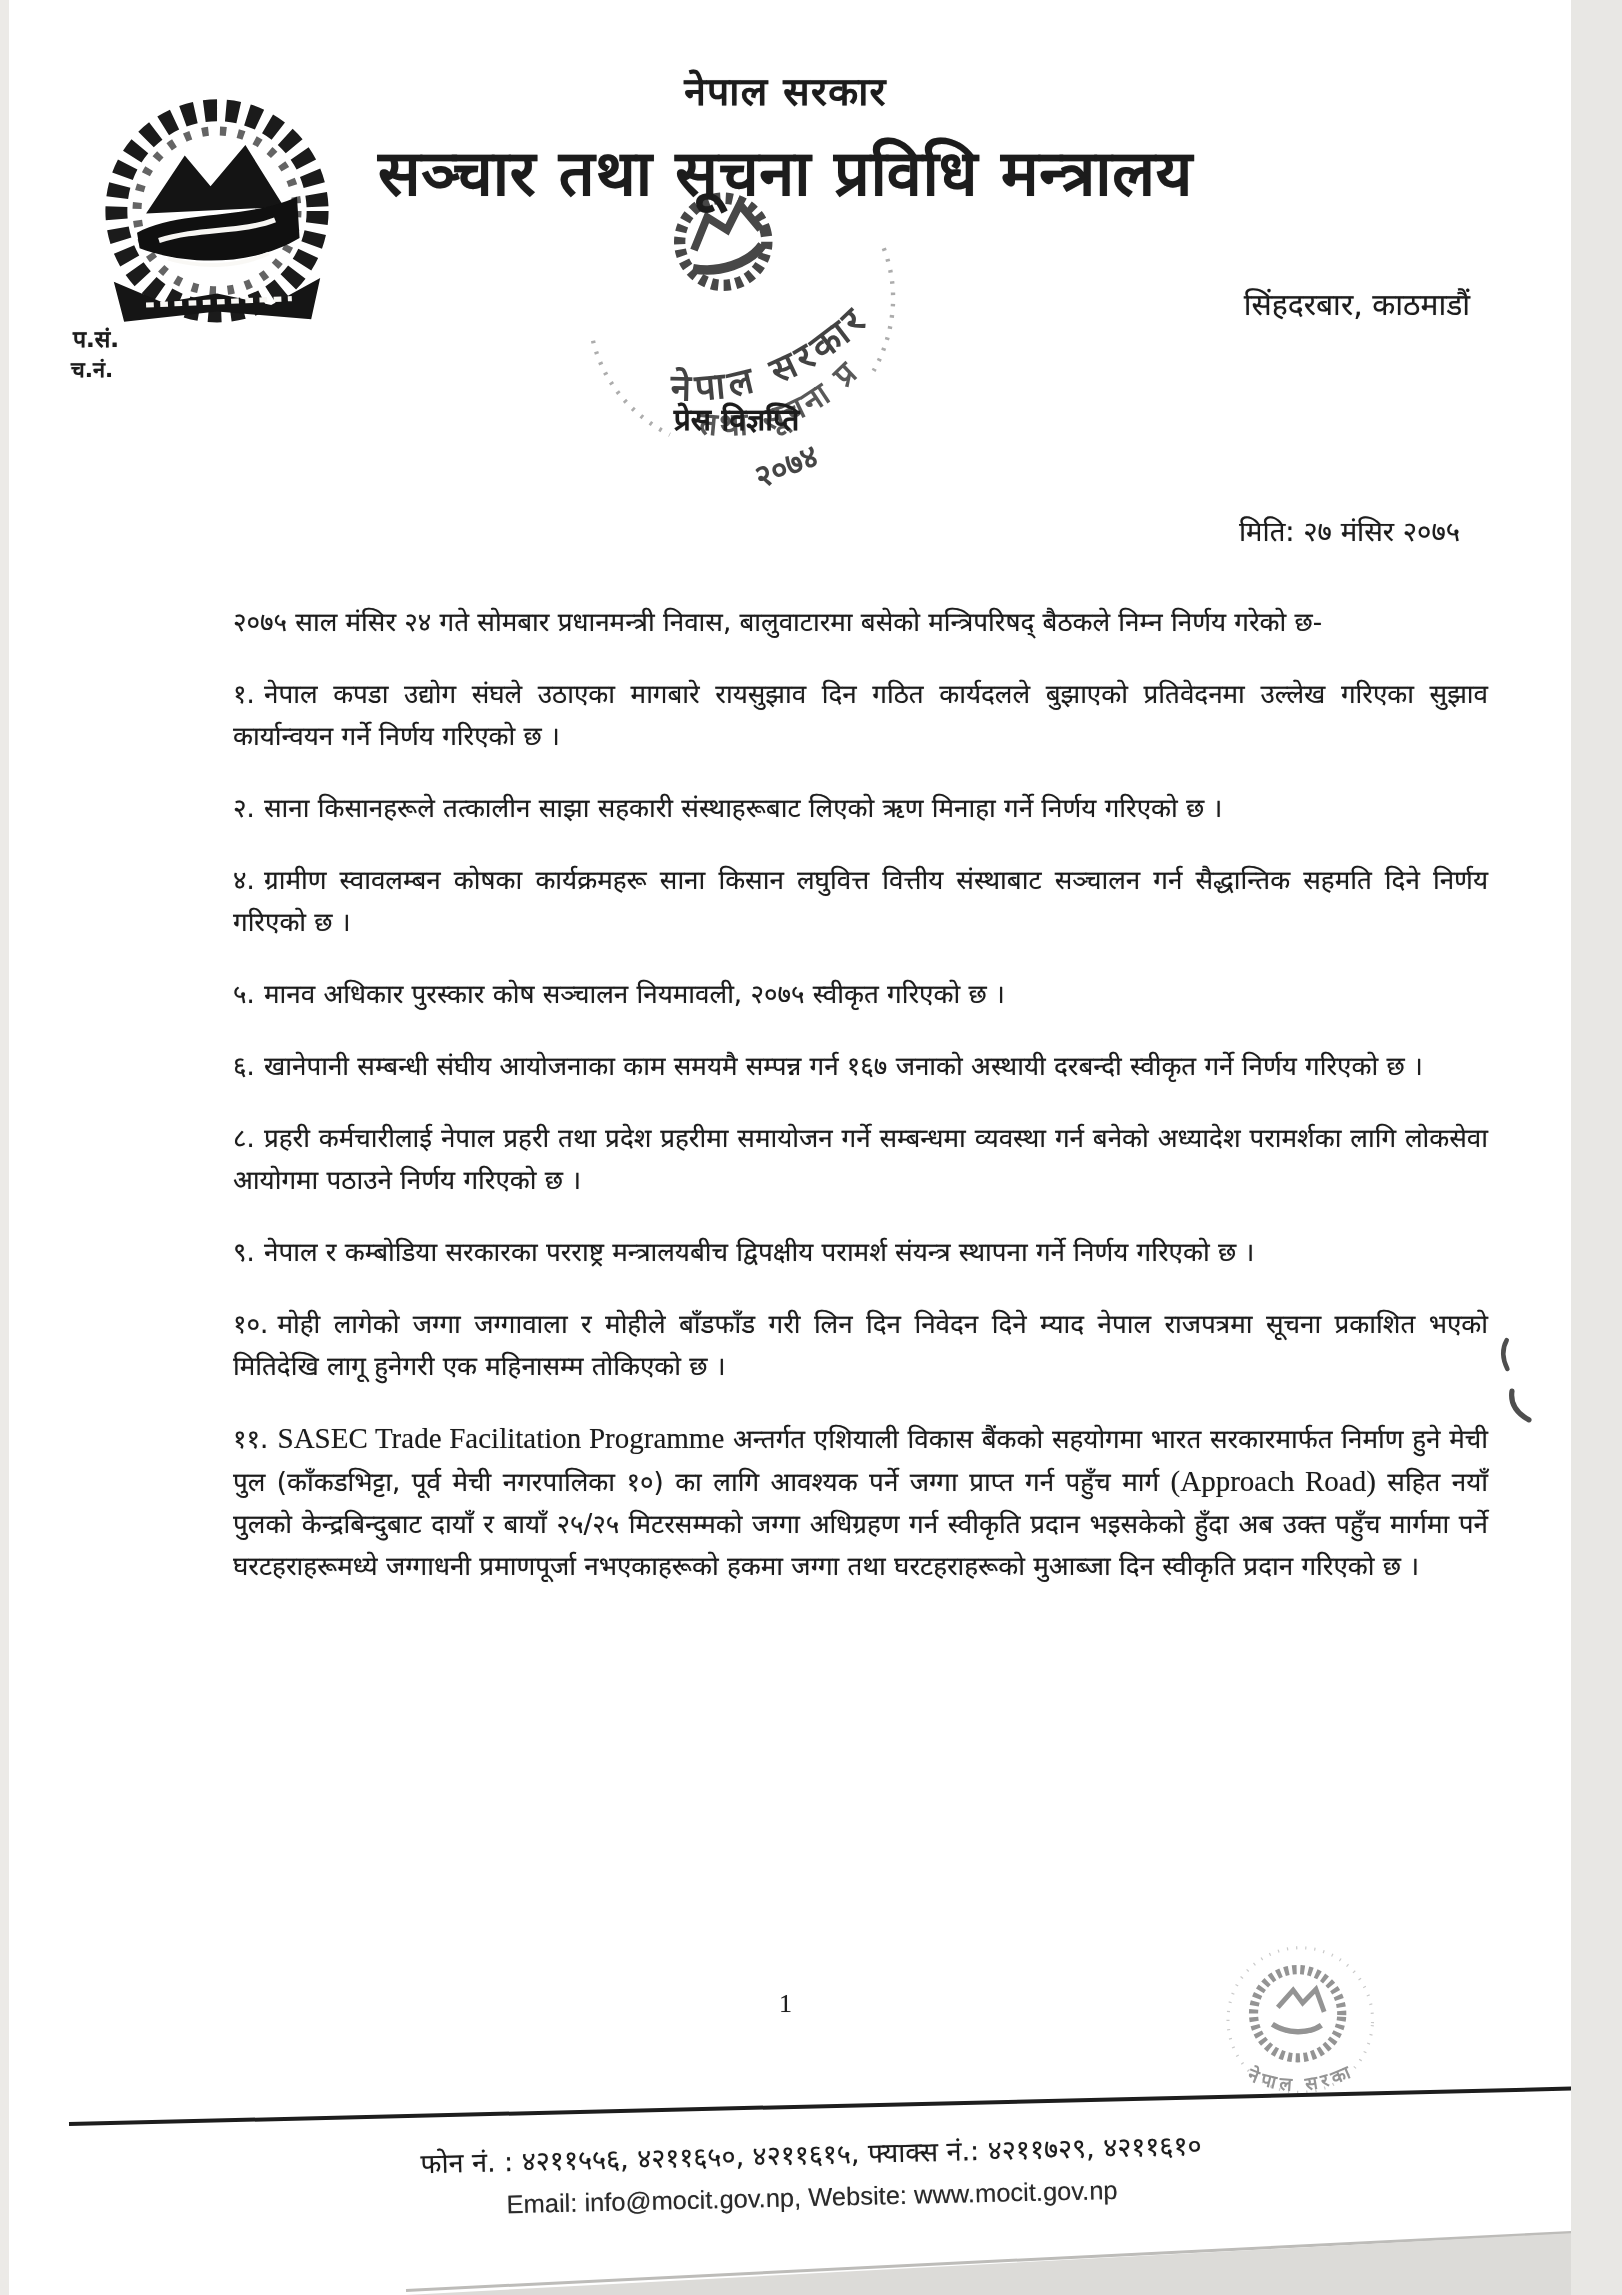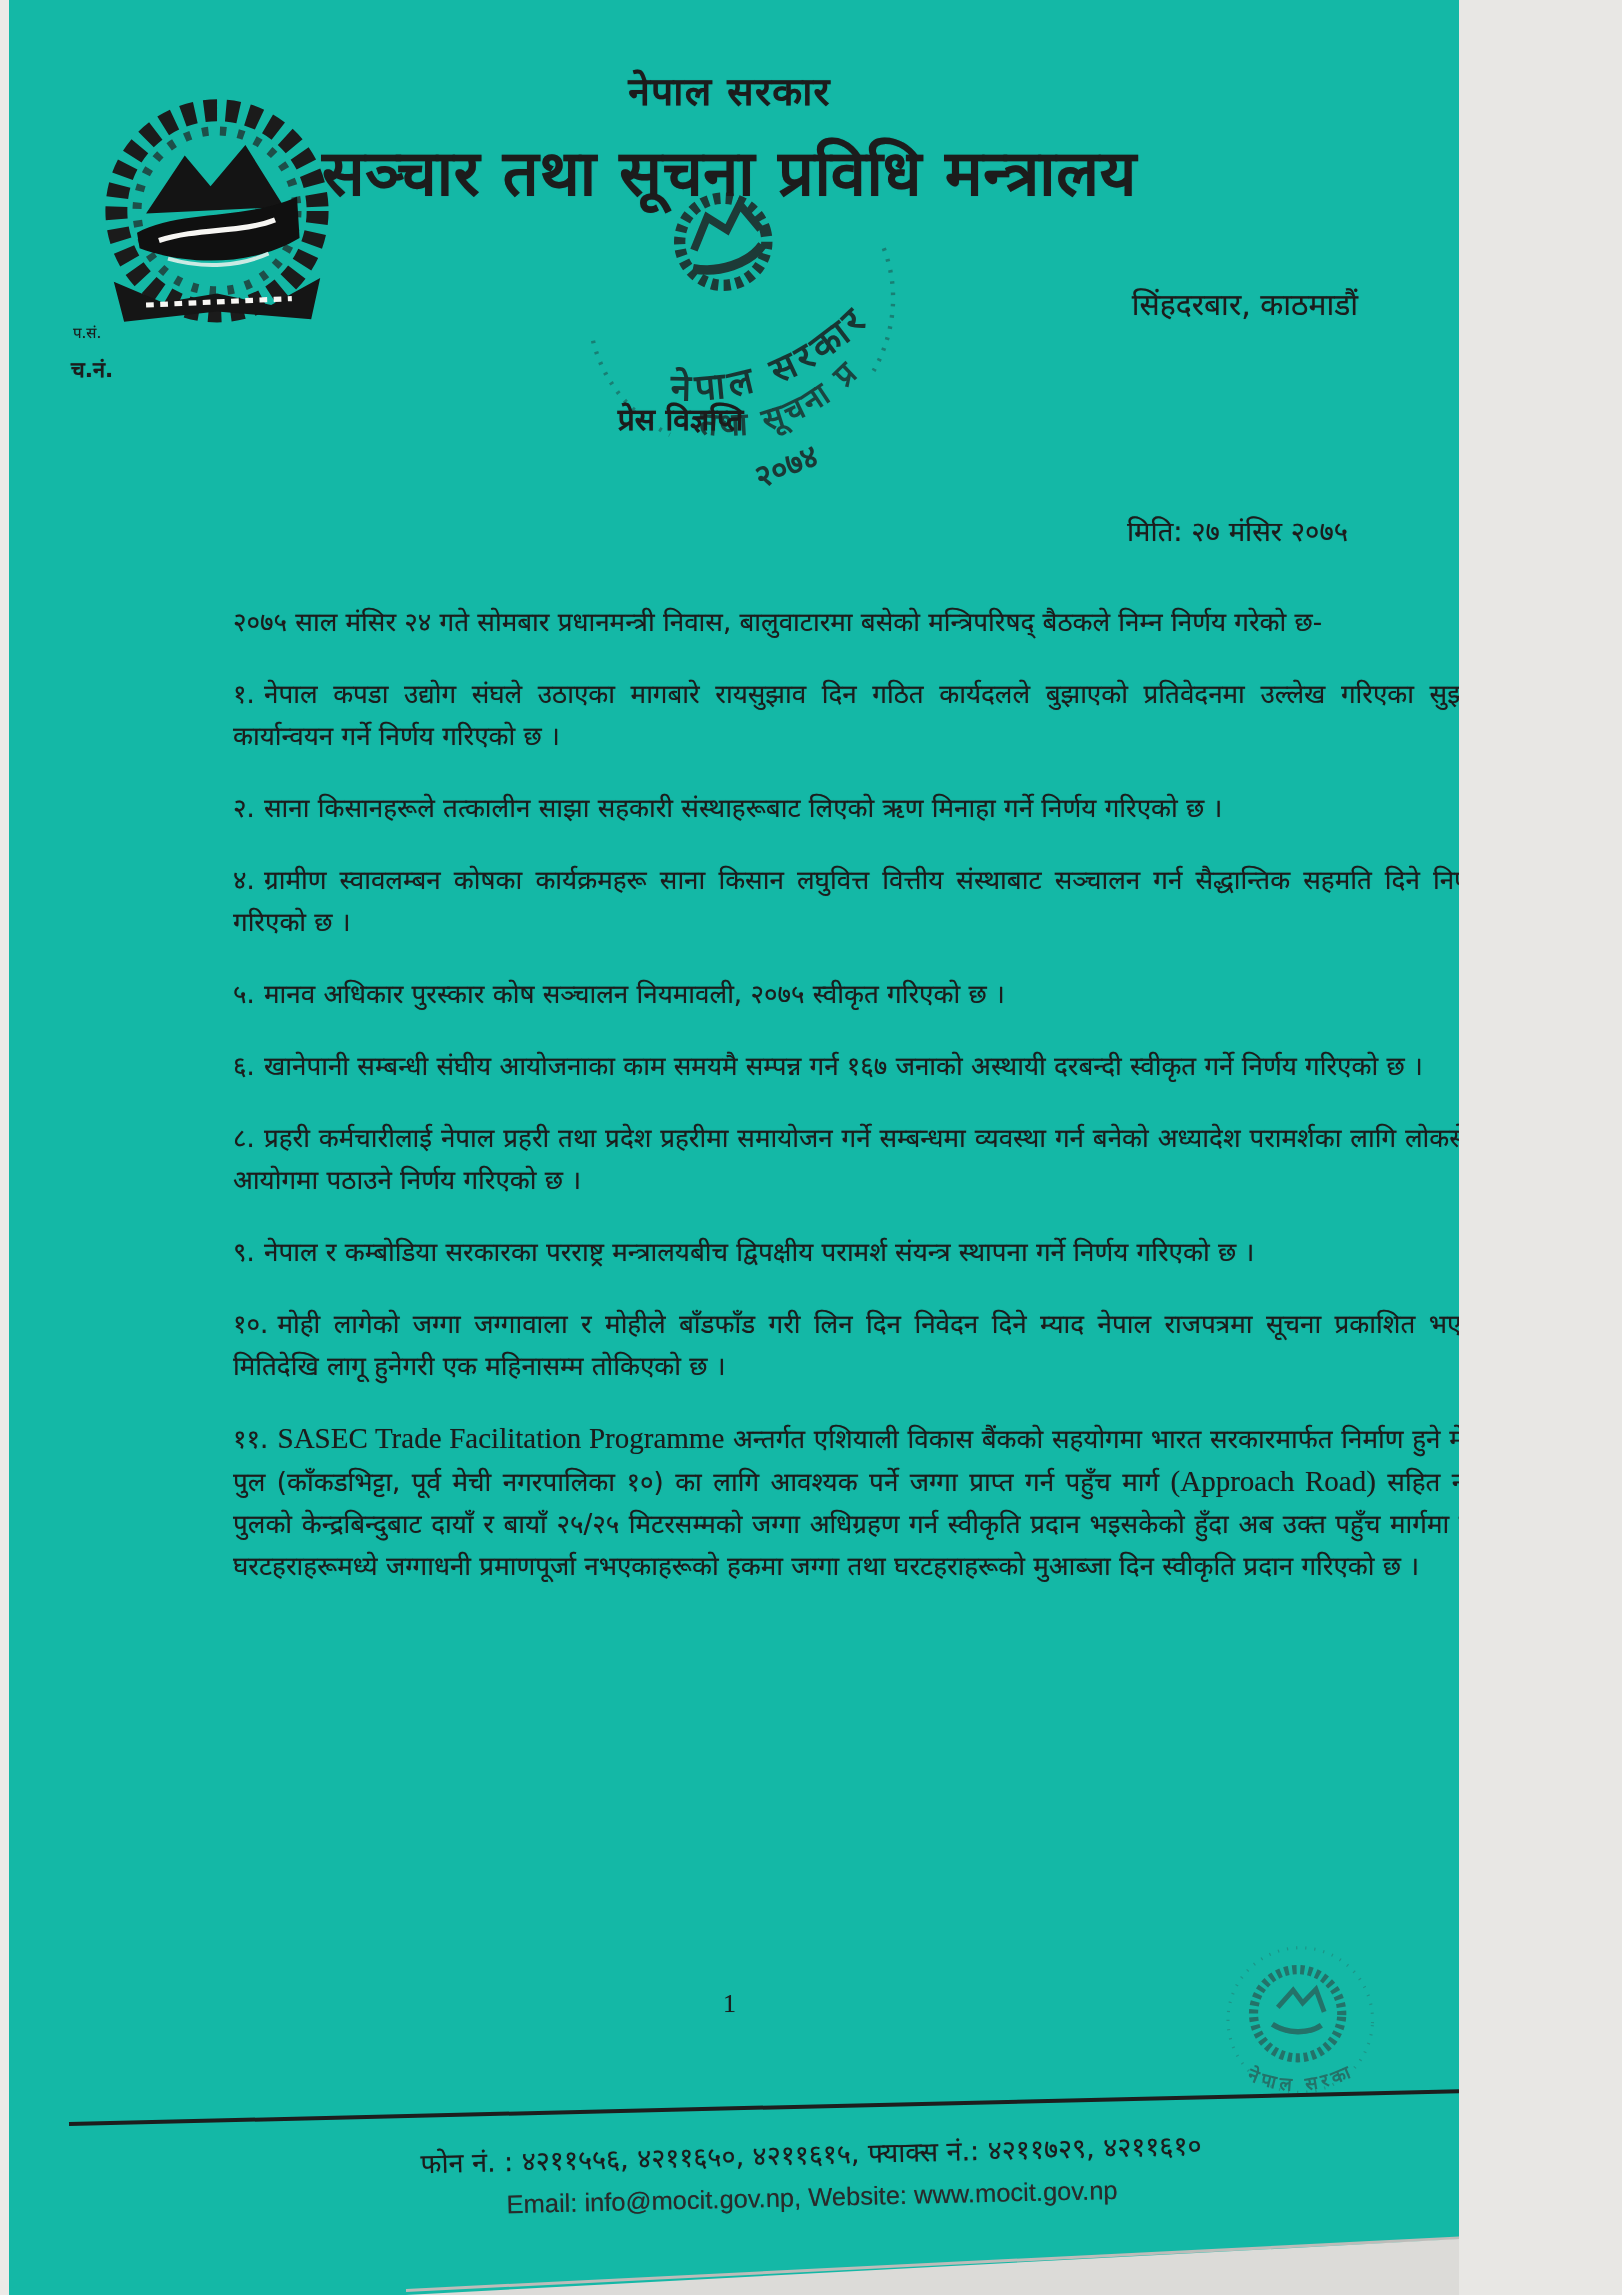--- a/index.html
+++ b/index.html
@@ -1,37 +1,37 @@
 <!DOCTYPE html>
 <html style="font-size:10.5px"><head>
 <meta charset="utf-8">
 <style>
   html,body{margin:0;padding:0;}
   body{background:#e8e7e4;}
   .page{
     position:relative;
-    width:1459px;height:2295px;
-    background:#14b8a6;
+    width:1571px;height:2295px;
+    background:#ffffff;
     overflow:hidden;
     font-family:"DejaVu Sans",sans-serif;
     color:#1c1c1c;
   }
   .ink{ text-shadow:0 0 0.7px rgba(20,20,20,.45); }
   .abs{ position:absolute; }
 
   .gov-title{
     top:63px;left:0;width:100%;text-align:center;
     font-size:39px;font-weight:bold;letter-spacing:1.3px;
   }
   .ministry-title{
     top:128px;left:0;width:100%;text-align:center;
     font-size:63px;font-weight:bold;letter-spacing:0.7px;
   }
   .location-line{ top:283px;right:101px;font-size:30px;margin-left:24px; }
-  .ref-label{ left:73px;top:322px;font-size:15px;font-weight:normal; }
+  .ref-label{ left:73px;top:322px;font-size:23px;font-weight:bold; }
   .dispatch-label{ left:71px;top:354px;font-size:21.6px;font-weight:bold; }
   .press-title{
     top:398px;left:0;width:100%;text-align:center;
     font-size:30px;font-weight:bold;transform:translateX(-49px);
   }
   .date-line{ top:512px;right:111px;font-size:27.5px; }
 
   .body-text{
     position:absolute;left:217px;top:601px;width:1271px;
     font-size:26px;line-height:42px;text-align:justify;

